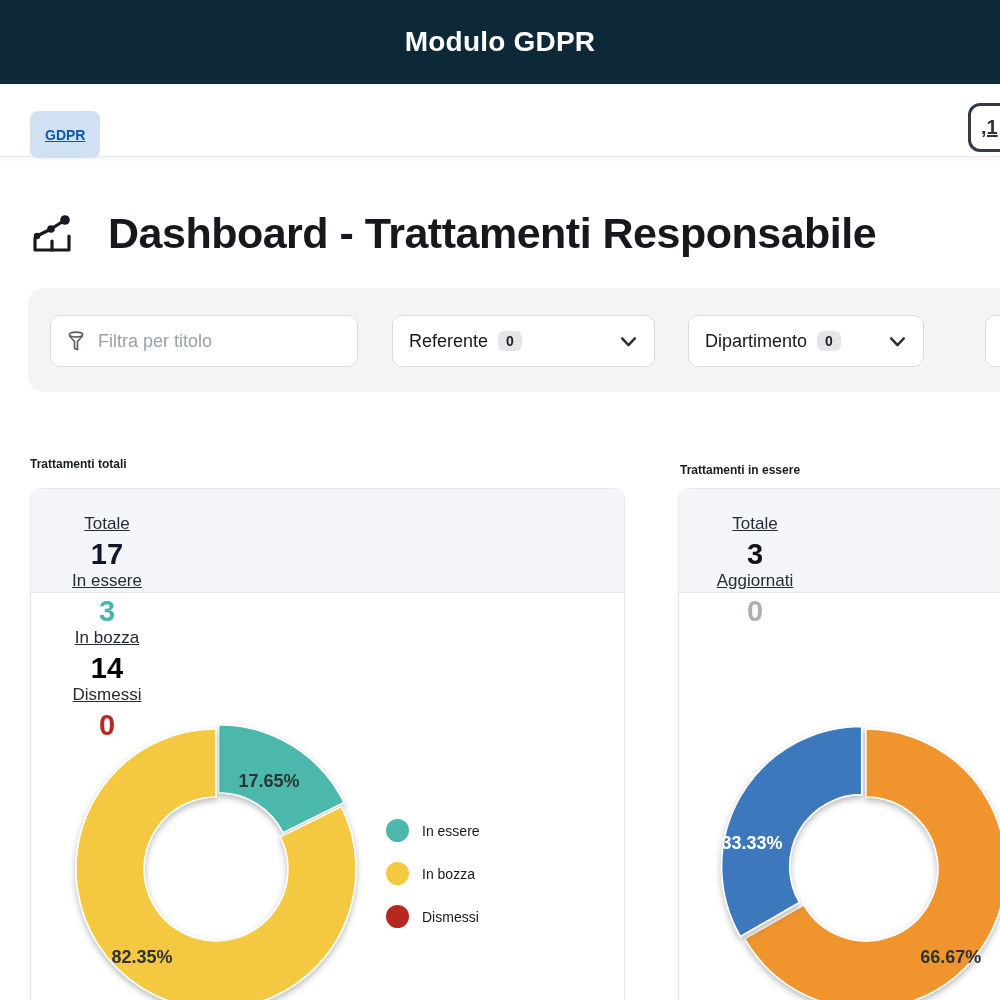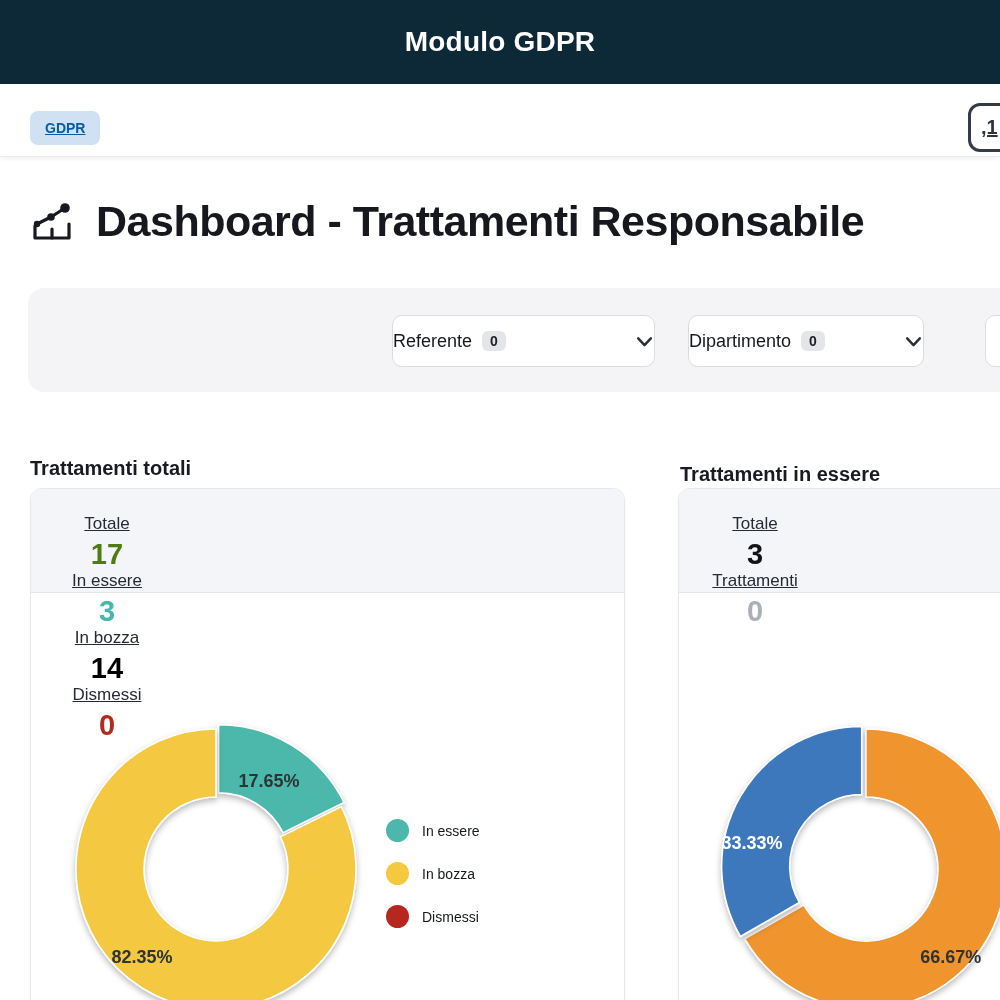--- a/index.html
+++ b/index.html
@@ -5,42 +5,42 @@
   html,body{margin:0;padding:0;background:#fff;}
   *{box-sizing:border-box;font-family:"Liberation Sans","DejaVu Sans",sans-serif;}
   #viewport{position:relative;width:1000px;height:1000px;overflow:hidden;background:#fff;}
 
   
   .appbar{position:absolute;left:0;top:0;width:1000px;height:84px;background:#0d2836;display:flex;align-items:center;}
   .appbar h1{width:100%;text-align:center;margin:0;color:#fff;font-size:28px;font-weight:700;letter-spacing:.2px;}
 
   
   .crumbbar{position:absolute;left:0;top:84px;width:1000px;height:73px;background:#fff;border-bottom:1px solid #ececee;box-shadow:0 2px 4px rgba(0,0,0,.05);}
-  .crumb-pill{position:absolute;left:30px;top:27px;height:34px;background:#cfe1f2;border-radius:8px;display:flex;align-items:center;padding:0 15px;}
+  .crumb-pill{position:absolute;left:30px;top:27px;height:47px;background:#cfe1f2;border-radius:8px;display:flex;align-items:center;padding:0 15px;}
   .crumb-pill a{color:#0b5aa5;font-size:14px;font-weight:700;text-decoration:underline;}
   .mini-btn{position:absolute;left:968px;top:19px;width:72px;height:49px;background:#fff;border:3px solid #333b47;border-radius:12px;display:flex;align-items:center;padding-left:10px;color:#2c333d;font-size:20px;font-weight:700;text-decoration:underline;}
 
   
   .title-row{position:absolute;left:28px;top:193px;display:flex;align-items:center;gap:18px;}
-  .title-row h2{margin:4px;font-size:43px;font-weight:800;color:#16181d;letter-spacing:-.5px;}
+  .title-row h2{margin:16px;font-size:43px;font-weight:800;color:#16181d;letter-spacing:-.5px;}
 
   
   .filters{position:absolute;left:28px;top:288px;width:1012px;height:104px;background:#f4f4f6;border-radius:16px;}
   .f-input{position:absolute;left:22px;top:27px;width:308px;height:52px;background:#fff;border:1px solid #dadce0;border-radius:10px;display:flex;align-items:center;padding:0 14px;}
   .f-input .ph{color:#9aa1ab;font-size:18px;margin-left:11px;}
-  .f-dd{position:absolute;top:27px;height:52px;background:#fff;border:1px solid #dadce0;border-radius:10px;display:flex;align-items:center;padding:0 0;}
+  .f-dd{position:absolute;top:27px;height:52px;background:#fff;border:1px solid #dadce0;border-radius:10px;display:flex;align-items:center;padding:0 16px;}
   .f-dd .lbl{font-size:18px;color:#15181e;}
   .f-dd .badge{margin-left:10px;background:#e3e5e9;border-radius:6px;padding:2px 8px;font-size:14px;font-weight:700;color:#1c1f26;}
   .f-dd .spacer{flex:1;}
   .dd1{left:364px;width:263px;}
   .dd2{left:660px;width:236px;}
   .dd-part{position:absolute;left:957px;top:27px;width:80px;height:52px;background:#fff;border:1px solid #dadce0;border-radius:10px;}
 
   
-  .section-title{position:absolute;font-size:20px;font-weight:700;color:#181b22;}
+  .section-title{position:absolute;font-size:12px;font-weight:700;color:#181b22;}
   .st1{left:30px;top:457px;}
   .st2{left:680px;top:457px;margin-top:6px;}
   .card{position:absolute;top:488px;background:#fff;border:1px solid #e7e8ea;border-radius:12px;box-shadow:0 1px 3px rgba(0,0,0,.05);}
   .card1{left:30px;width:595px;height:600px;}
   .card2{left:678px;width:380px;height:600px;}
   .card-head{height:104px;background:#f4f5f8;border-bottom:1px solid #e4e5e8;border-radius:12px 12px 0 0;display:flex;padding-top:25px;padding-left:2px;flex-direction:column;}
   .stat{width:148px;text-align:center;}
   .stat .s-lbl{font-size:17px;color:#262b33;text-decoration:underline;cursor:pointer;}
   .stat .s-val{font-size:29px;font-weight:700;margin-top:4px;}
   .card-body{position:relative;height:456px;}
@@ -79,20 +79,27 @@
       <path class="icon-stroke" stroke-width="3.2" d="M24 39 v-9"></path>
       <path class="icon-stroke" stroke-width="3.2" d="M9 25 L23 18 L37 9"></path>
       <circle cx="9" cy="25" r="3.2" fill="#16191f"></circle>
       <circle cx="23" cy="18" r="3.8" fill="#16191f"></circle>
       <circle cx="37" cy="9" r="4.8" fill="#16191f"></circle>
     </svg>
     <h2>Dashboard - Trattamenti Responsabile</h2>
   </div>
 
   <div class="filters">
+    <div class="f-input">
+      <svg width="22" height="22" viewBox="0 0 24 24">
+        <ellipse cx="12" cy="5" rx="7.2" ry="2.7" fill="none" stroke="#59606a" stroke-width="1.8"></ellipse>
+        <path d="M5 6.5 L10.4 12.5 V19.8 L13.6 21.5 V12.5 L19 6.5" fill="none" stroke="#59606a" stroke-width="1.8" stroke-linecap="round" stroke-linejoin="round"></path>
+      </svg>
+      <span class="ph">Filtra per titolo</span>
+    </div>
 
     <div class="f-dd dd1">
       <span class="lbl">Referente</span>
       <span class="badge">0</span>
       <span class="spacer"></span>
       <svg width="19" height="19" viewBox="0 0 18 18">
         <polyline points="3,6 9,12.5 15,6" fill="none" stroke="#2a2f36" stroke-width="2.3" stroke-linecap="round" stroke-linejoin="round"></polyline>
       </svg>
     </div>
 
@@ -108,21 +115,21 @@
     <div class="dd-part"></div>
   </div>
 
   <div class="section-title st1">Trattamenti totali</div>
   <div class="section-title st2">Trattamenti in essere</div>
 
   <section class="card card1">
     <div class="card-head">
       <div class="stat">
         <div class="s-lbl">Totale</div>
-        <div class="s-val" style="color: #4d7c0f;">17</div>
+        <div class="s-val" style="color: #0f172a;">17</div>
       </div>
       <div class="stat">
         <div class="s-lbl">In essere</div>
         <div class="s-val" style="color: rgb(69, 183, 171);">3</div>
       </div>
       <div class="stat">
         <div class="s-lbl">In bozza</div>
         <div class="s-val" style="color: #000000;">14</div>
       </div>
       <div class="stat">
@@ -159,21 +166,21 @@
     </div>
   </section>
 
   <section class="card card2">
     <div class="card-head">
       <div class="stat">
         <div class="s-lbl">Totale</div>
         <div class="s-val" style="color: rgb(17, 19, 22);">3</div>
       </div>
       <div class="stat">
-        <div class="s-lbl">Trattamenti</div>
+        <div class="s-lbl">Aggiornati</div>
         <div class="s-val" style="color: rgb(169, 176, 184);">0</div>
       </div>
     </div>
     <div class="card-body">
       <svg width="380" height="460">
         <defs>
           <filter id="ds1" x="-30%" y="-30%" width="160%" height="160%">
             <feDropShadow dx="0" dy="3" stdDeviation="3" flood-color="#000" flood-opacity="0.28"></feDropShadow>
           </filter>
         </defs>

